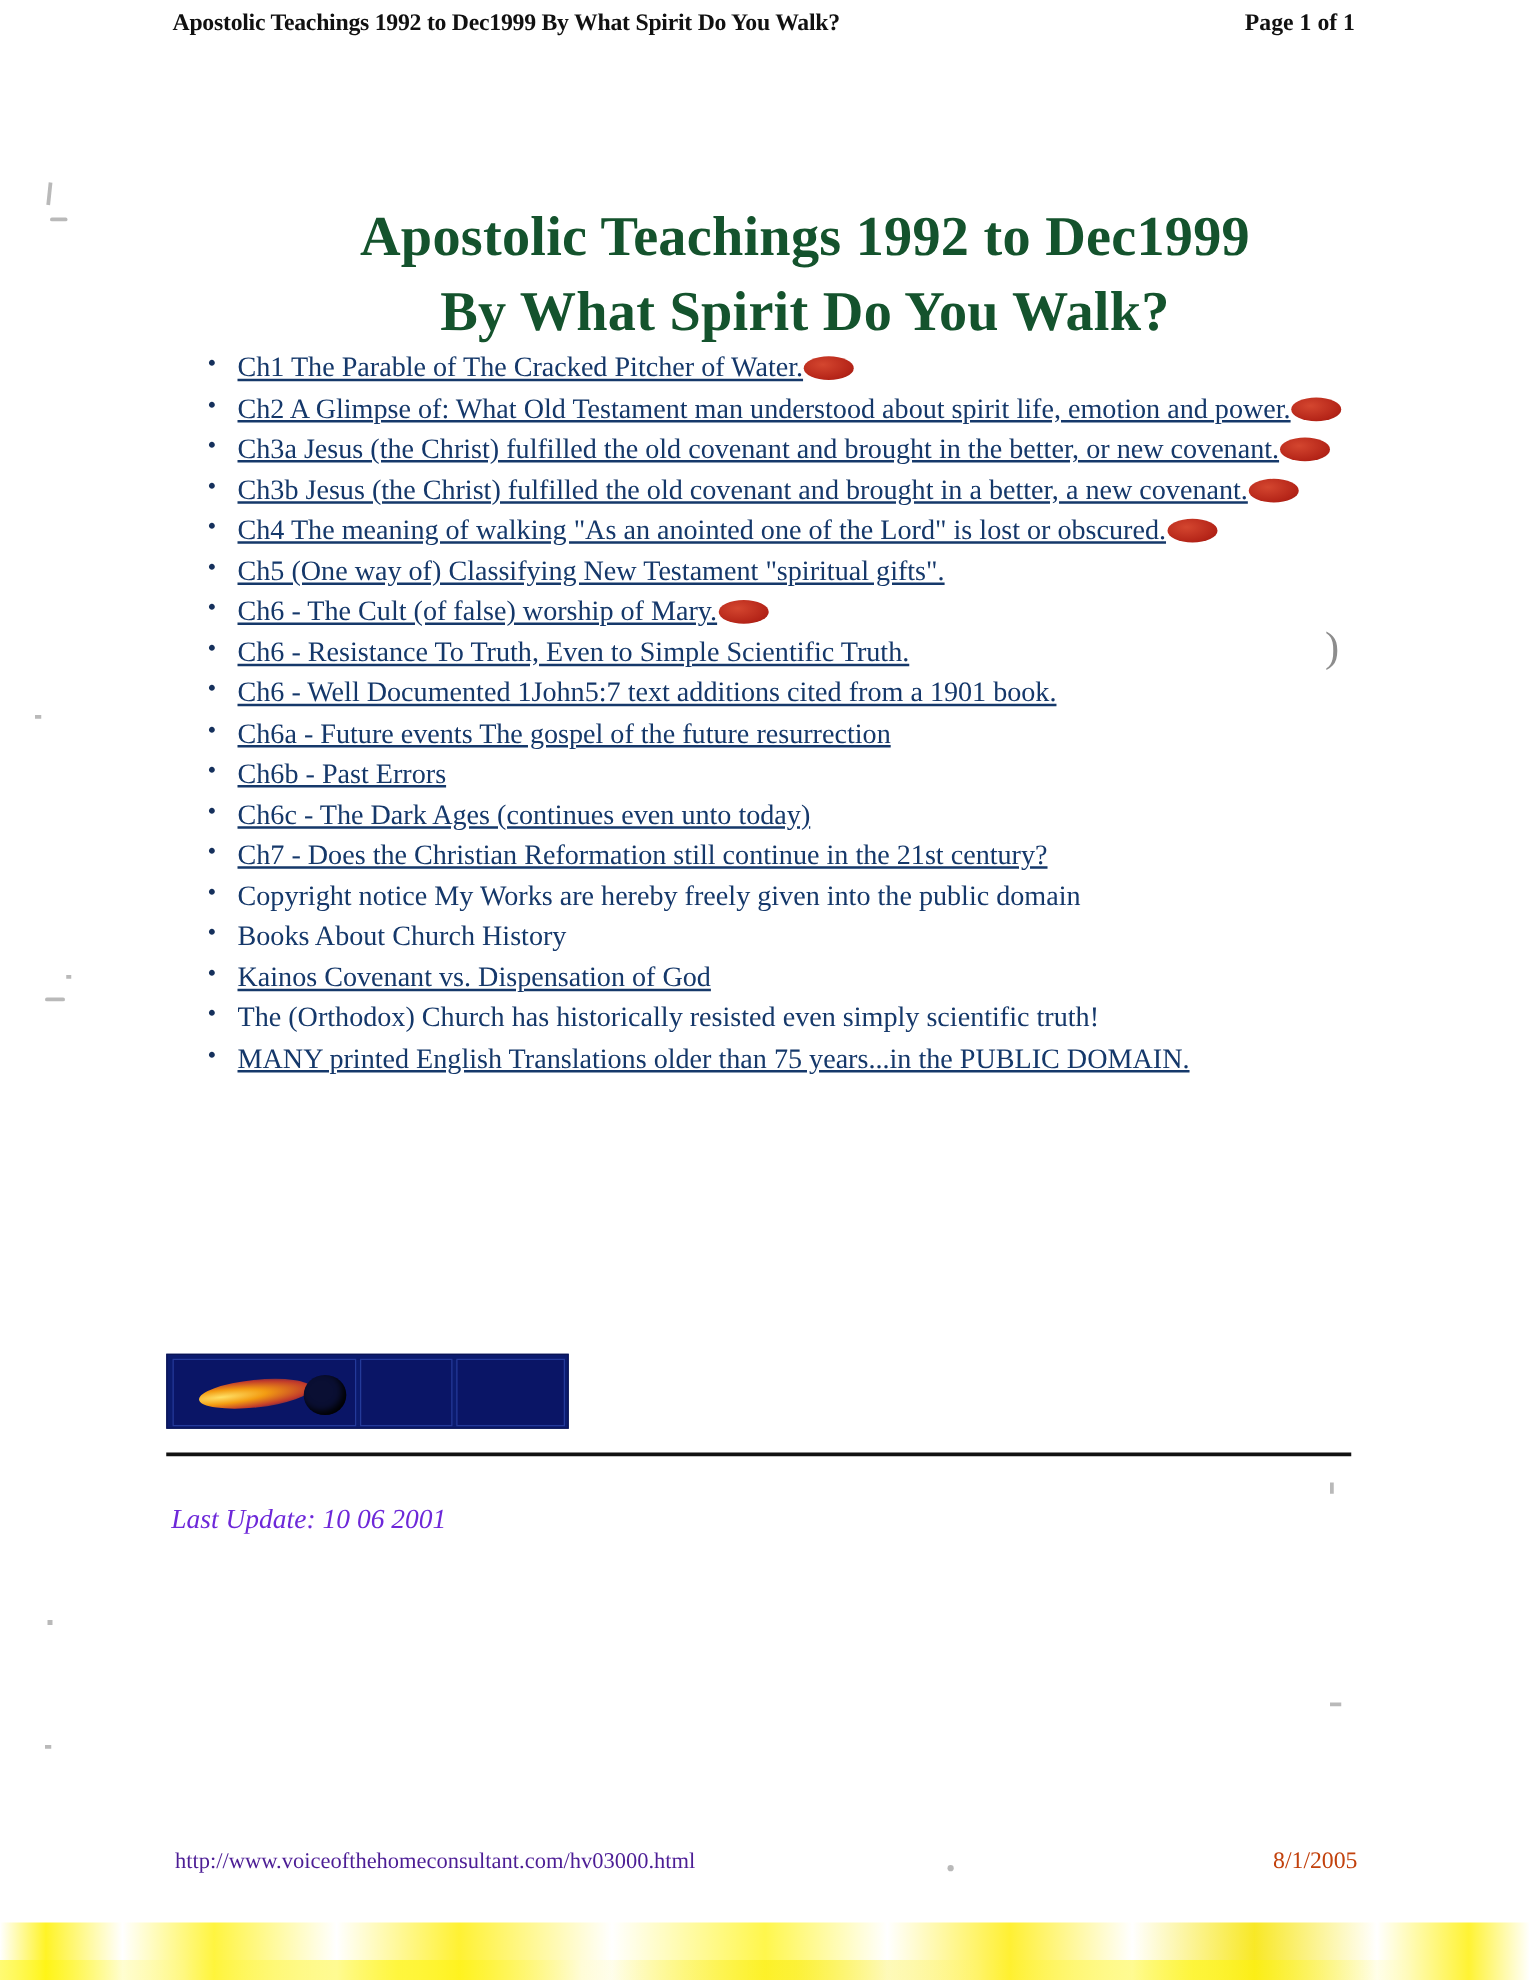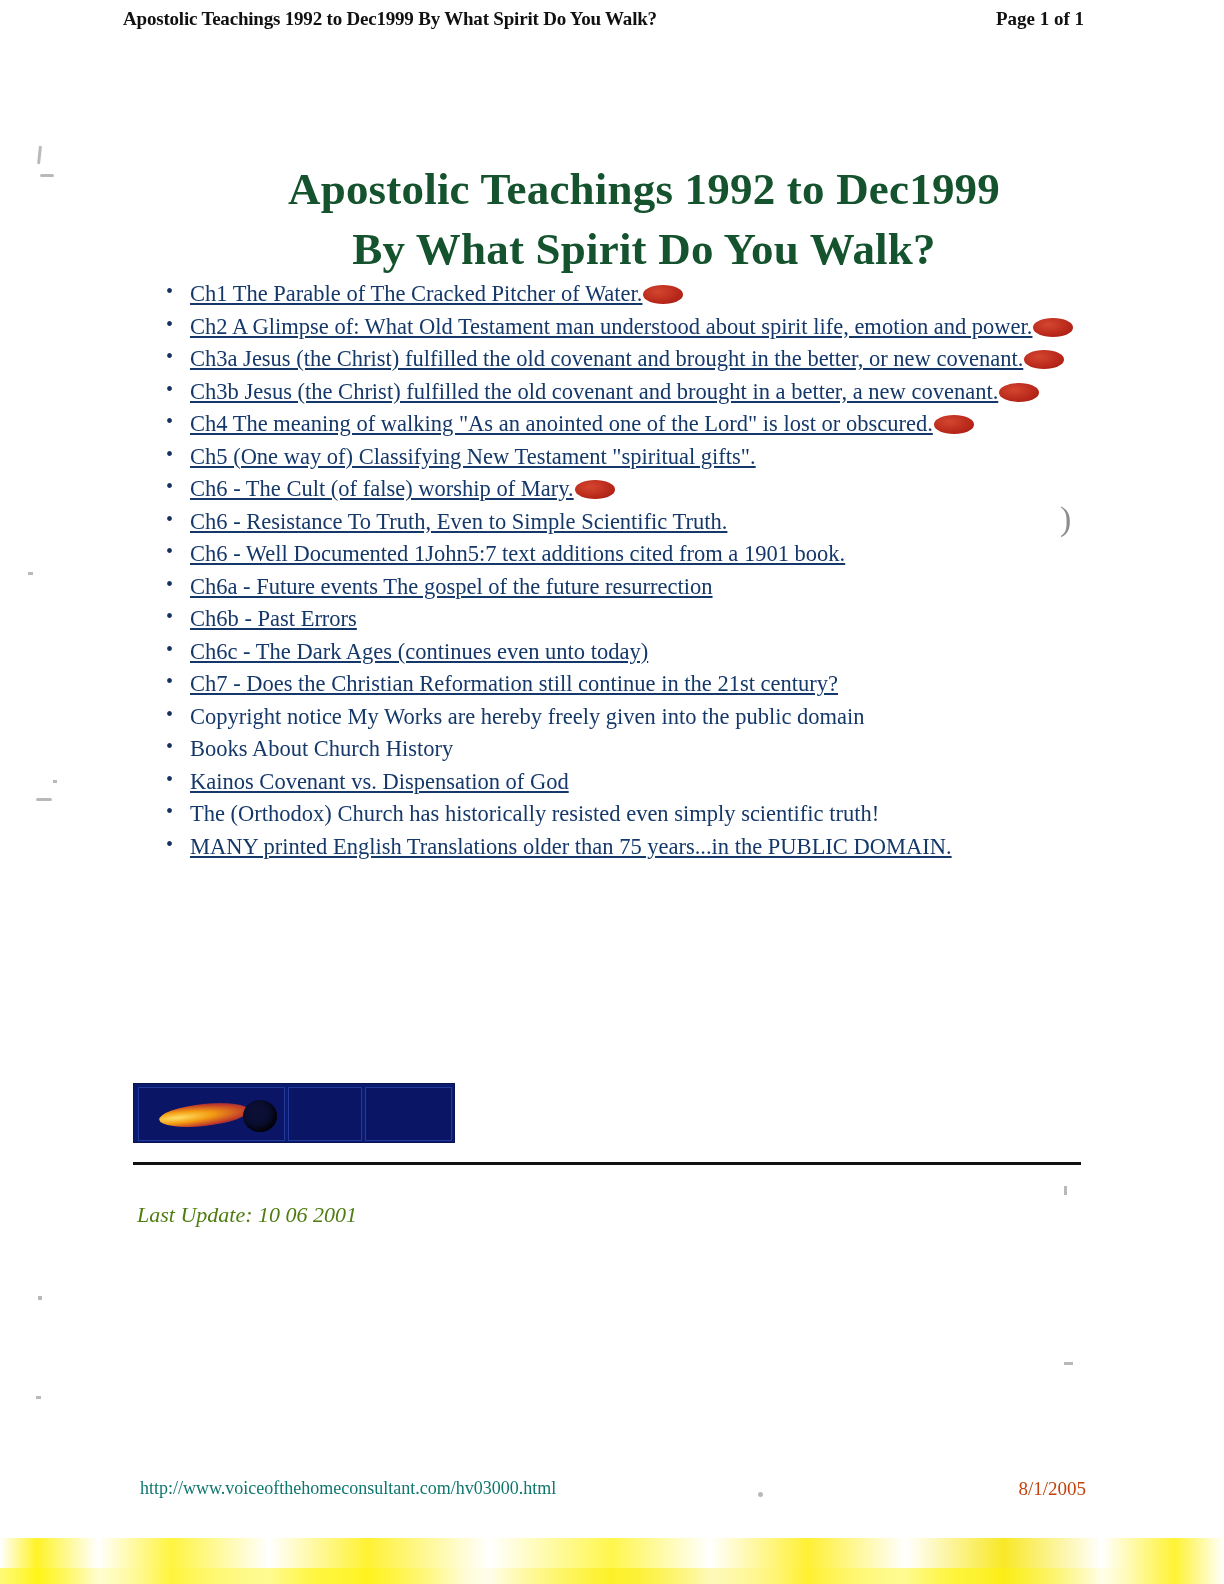--- a/index.html
+++ b/index.html
@@ -19,21 +19,21 @@
   
   .print-header {
     position: absolute;
     top: 8px;
     left: 0;
     width: 1224px;
     height: 30px;
   }
   .print-header .ph-title {
     position: absolute;
-    left: 123px;
+    left: 138px;
     top: 0;
     font-family: "Liberation Serif", serif;
     font-weight: bold;
     font-size: 19px;
     letter-spacing: -0.2px;
     color: #111;
     white-space: nowrap;
   }
   .print-header .ph-page {
     position: absolute;
@@ -163,38 +163,38 @@
   }
 
   
   .last-update {
     position: absolute;
     left: 137px;
     top: 1202px;
     font-family: "Liberation Serif", serif;
     font-style: italic;
     font-size: 22px;
-    color: #4d7c0f;
+    color: #6d28d9;
   }
 
   
   .print-footer {
     position: absolute;
     left: 0;
     top: 1478px;
     width: 1224px;
     height: 28px;
   }
   .print-footer .pf-url {
     position: absolute;
     left: 140px;
     top: 0;
     font-family: "Liberation Serif", serif;
     font-size: 18px;
-    color: #0f766e;
+    color: #4c1d95;
     white-space: nowrap;
   }
   .print-footer .pf-date {
     position: absolute;
     right: 138px;
     top: 0;
     font-family: "Liberation Serif", serif;
     font-size: 19px;
     color: #c2410c;
     white-space: nowrap;

